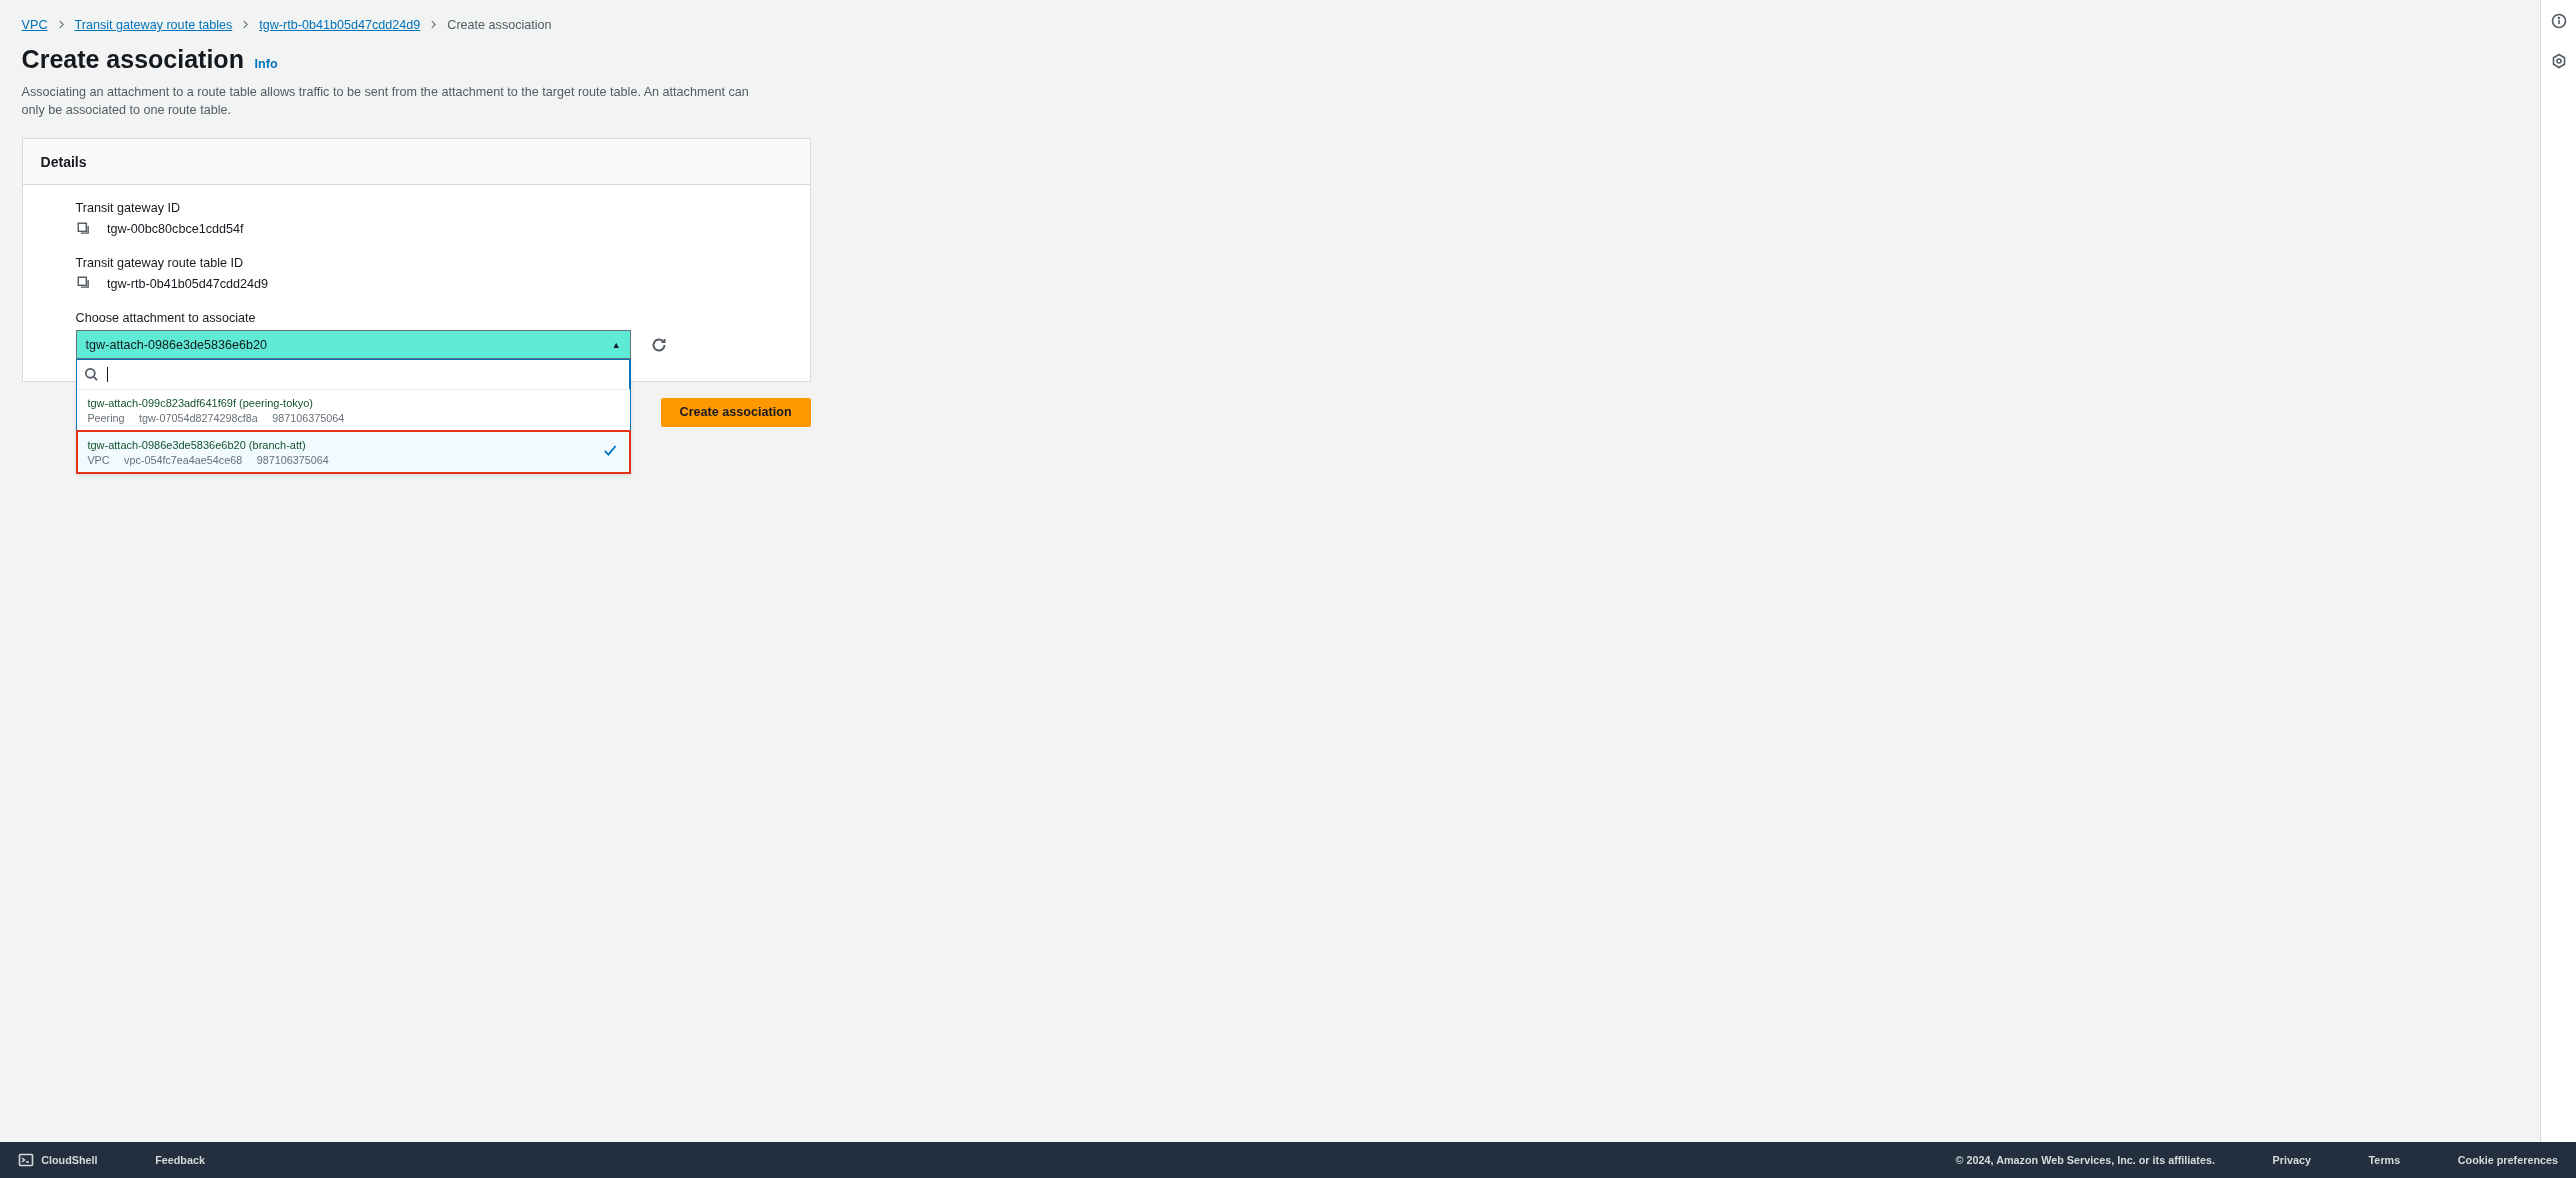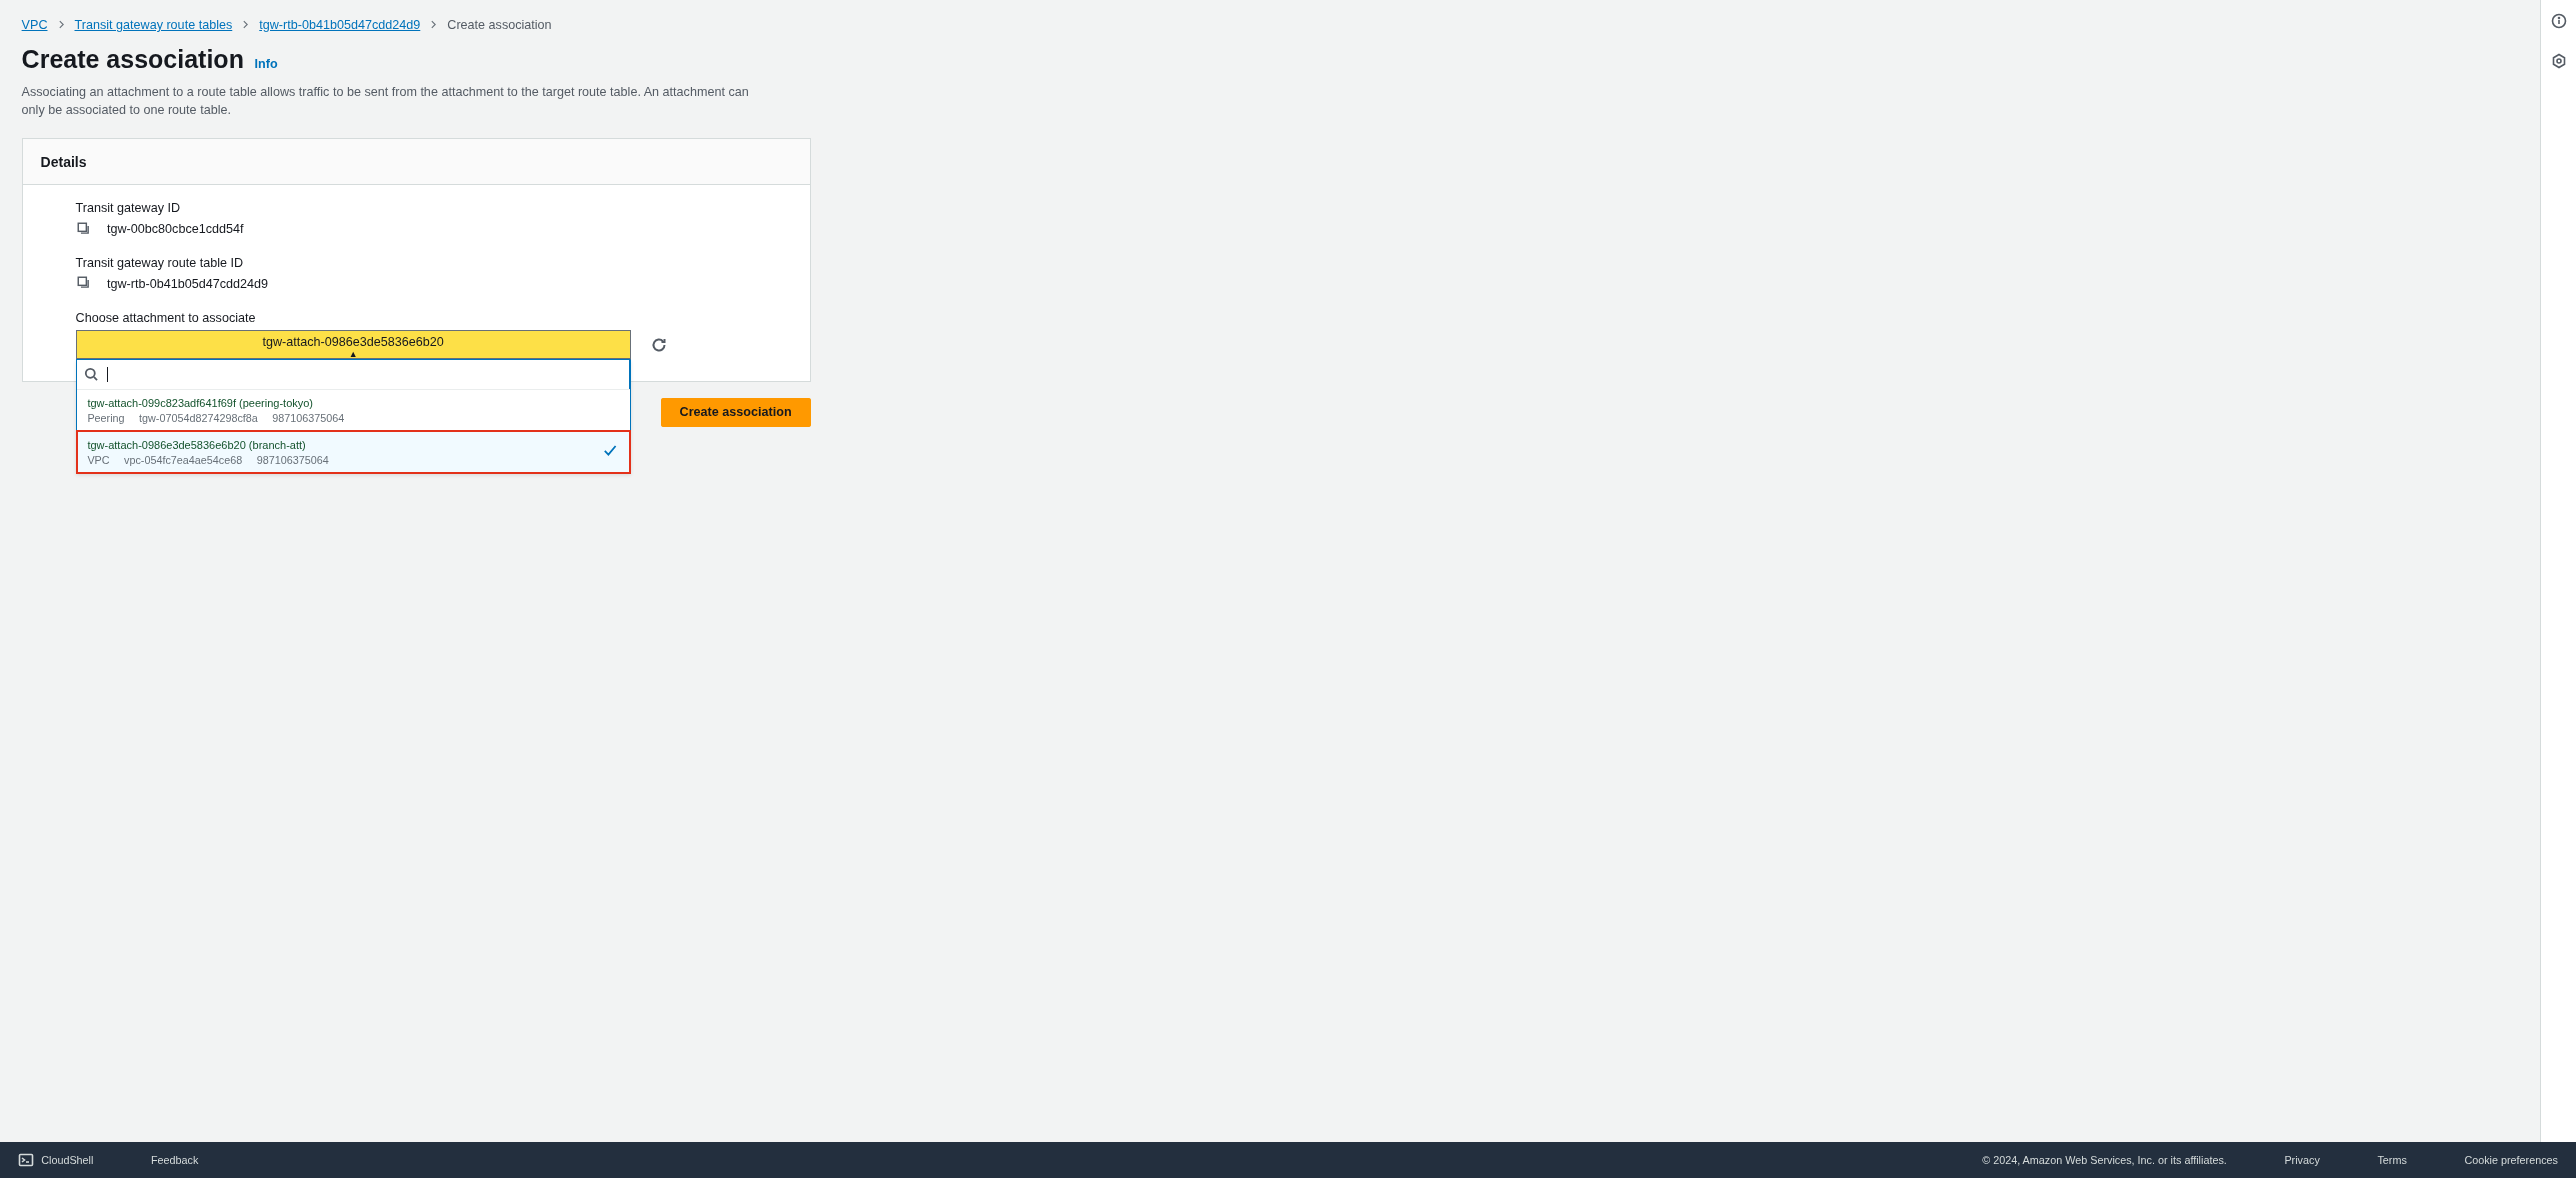--- a/index.html
+++ b/index.html
@@ -84,29 +84,28 @@
   .copy-row .val { font-size: 12.6px; }
   .copy-icon { cursor: pointer; color: #545b64; }
   .select-row { display: flex; align-items: center; gap: 14.4px; margin-top: 5.4px; }
   .select-box {
     position: relative;
     width: 555px;
     max-width: 100%;
   }
   .select-trigger {
     border: 0.9px solid #687078;
-    background: #fde047;
+    background: #5eead4;
     height: 29px;
     display: flex;
     align-items: center;
     justify-content: space-between;
     padding: 4px 9px;
     cursor: pointer;
     font-size: 12.6px;
-    flex-direction: column;
   }
   .select-trigger .caret { font-size: 9px; color: #16191f; }
   .dropdown {
     position: absolute;
     top: 29px;
     left: 0;
     width: 100%;
     background: #fff;
     border: 0.9px solid #0073bb;
     border-top: 0.9px solid #687078;
@@ -184,21 +183,21 @@
     left: 0; right: 0; bottom: 0;
     height: 36px;
     background: #232f3e;
     color: #d5dbdb;
     display: flex;
     align-items: center;
     justify-content: space-between;
     padding: 0 18px;
     font-size: 10.8px;
   }
-  .footer .left, .footer .right { display: flex; align-items: center; gap: 21.6px; }
+  .footer .left, .footer .right { display: flex; align-items: center; gap: 21.6px; font-weight: bold; }
   .footer .left .cs { display: flex; align-items: center; gap: 7.2px; cursor: pointer; }
   .footer a { color: #d5dbdb; text-decoration: none; cursor: pointer; margin-left: 36px; }
   .cursor-line {
     display:inline-block;
     width:0.9px;
     height:14.4px;
     background:#16191f;
     vertical-align:middle;
   }
 </style>

